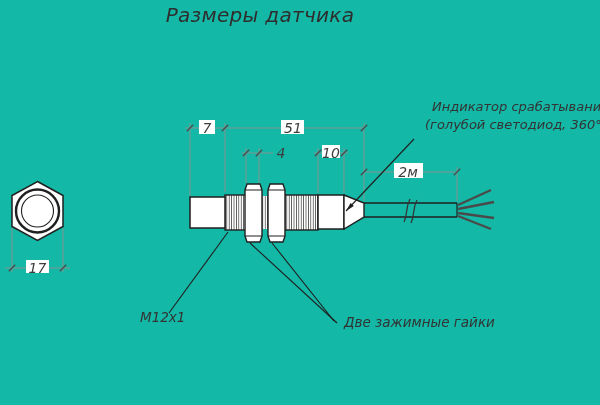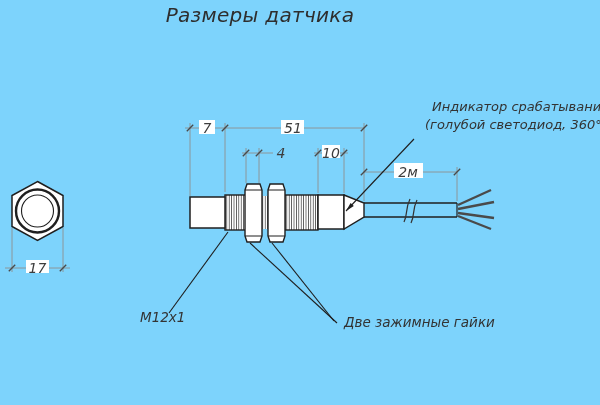--- a/index.html
+++ b/index.html
@@ -1,19 +1,19 @@
 <!DOCTYPE html>
 <html><head>
 <meta charset="utf-8">
 <style>
   html,body{margin:0;padding:0;background:#ffffff;}
   .page{
     position:relative;
     width:600px;height:405px;
-    background:#7dd3fc;
+    background:#14b8a6;
     overflow:hidden;
     font-family:"DejaVu Sans", sans-serif;
   }
   svg text{
     font-family:"DejaVu Sans", sans-serif;
     font-style:italic;
     fill:#3a3a3a;
   }
   .title-text{font-size:20px;fill:#2e2e2e;letter-spacing:0.3px;}
   .dim-text{font-size:14px;fill:#3d3d3d;}

